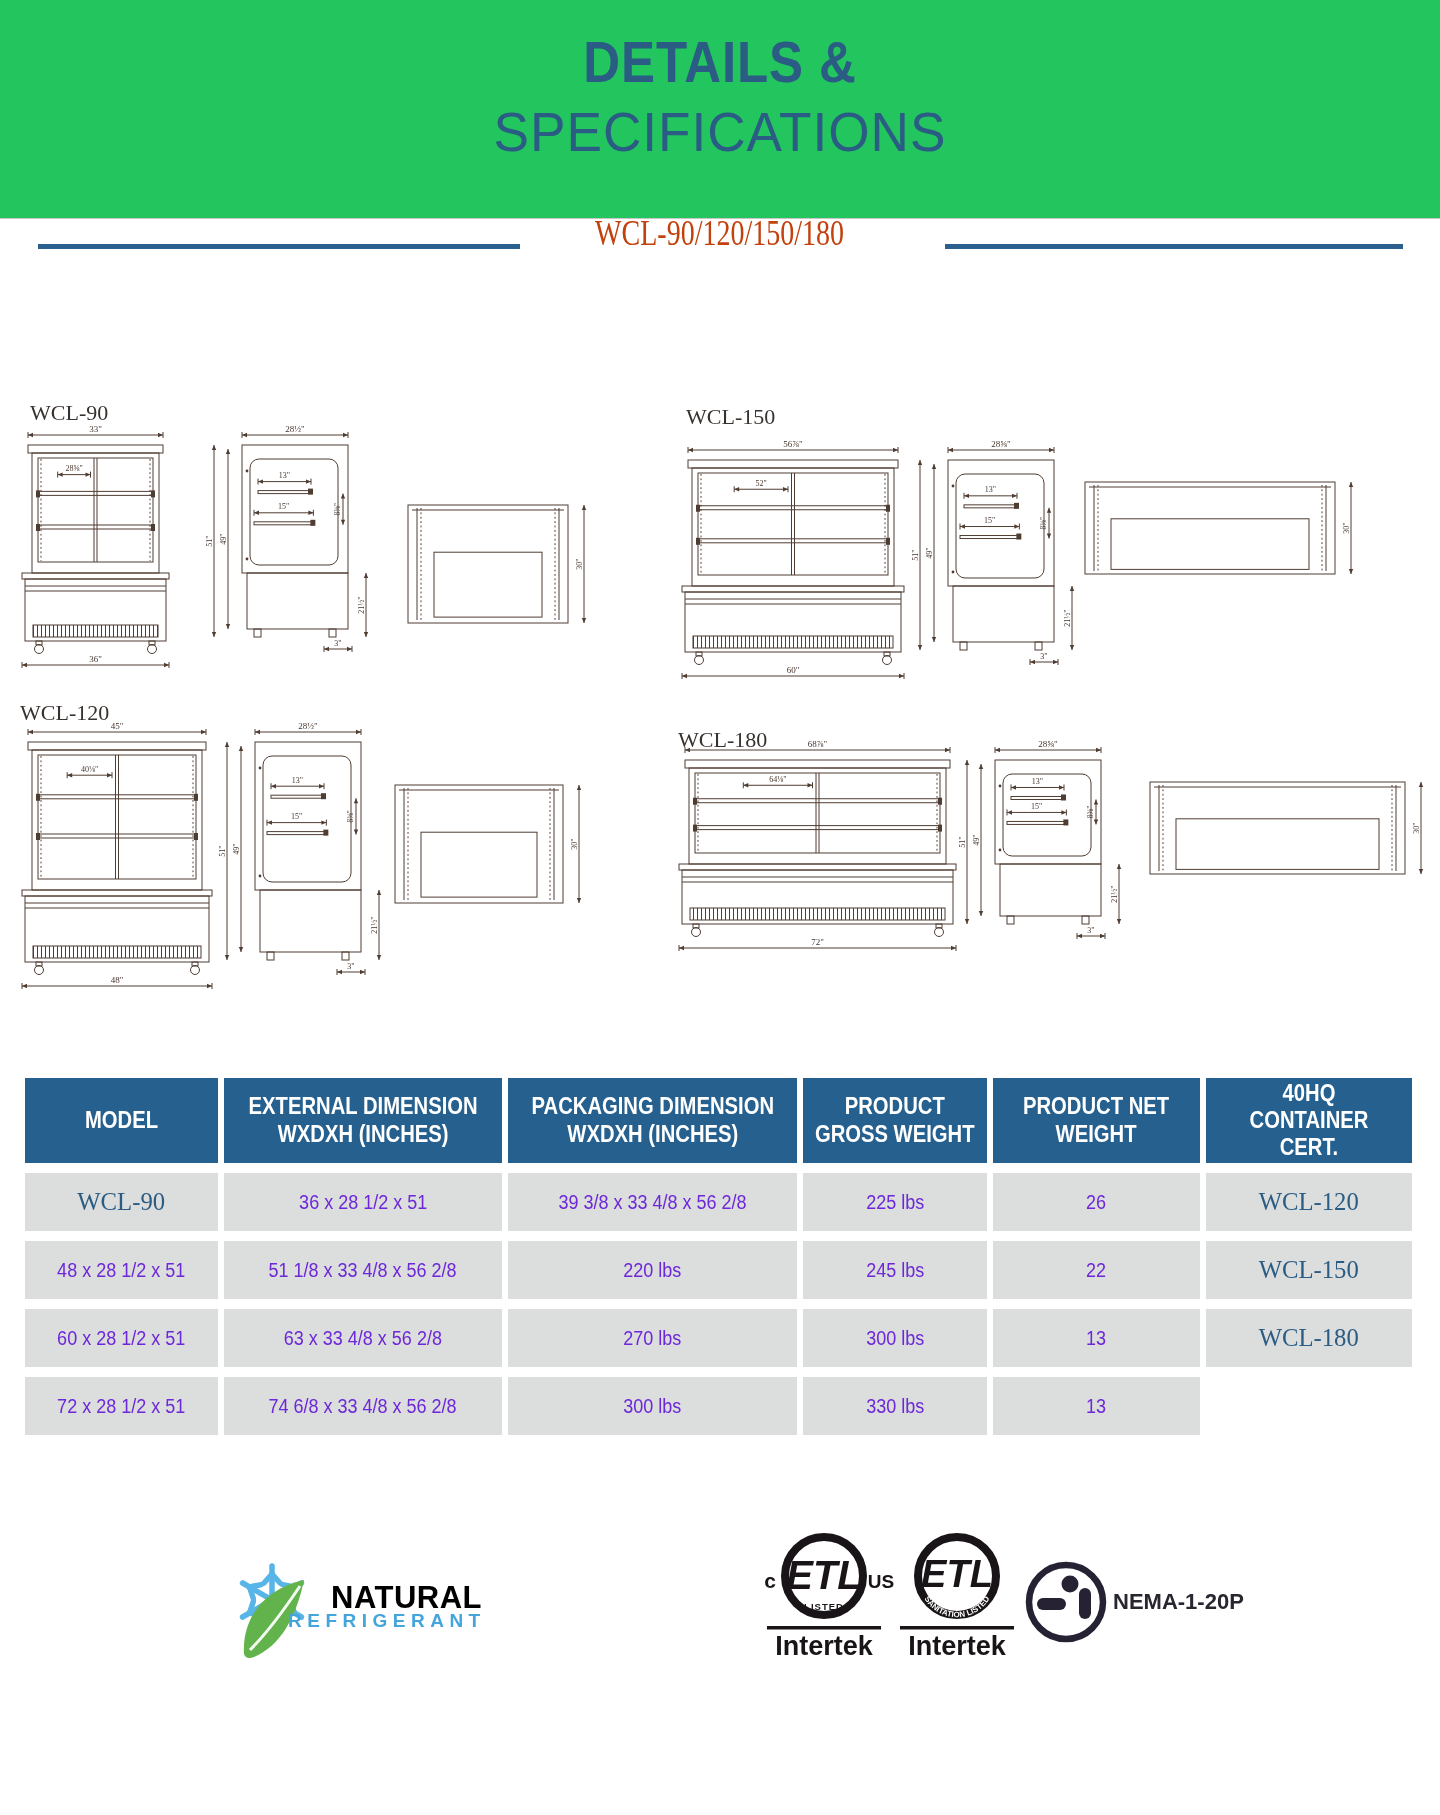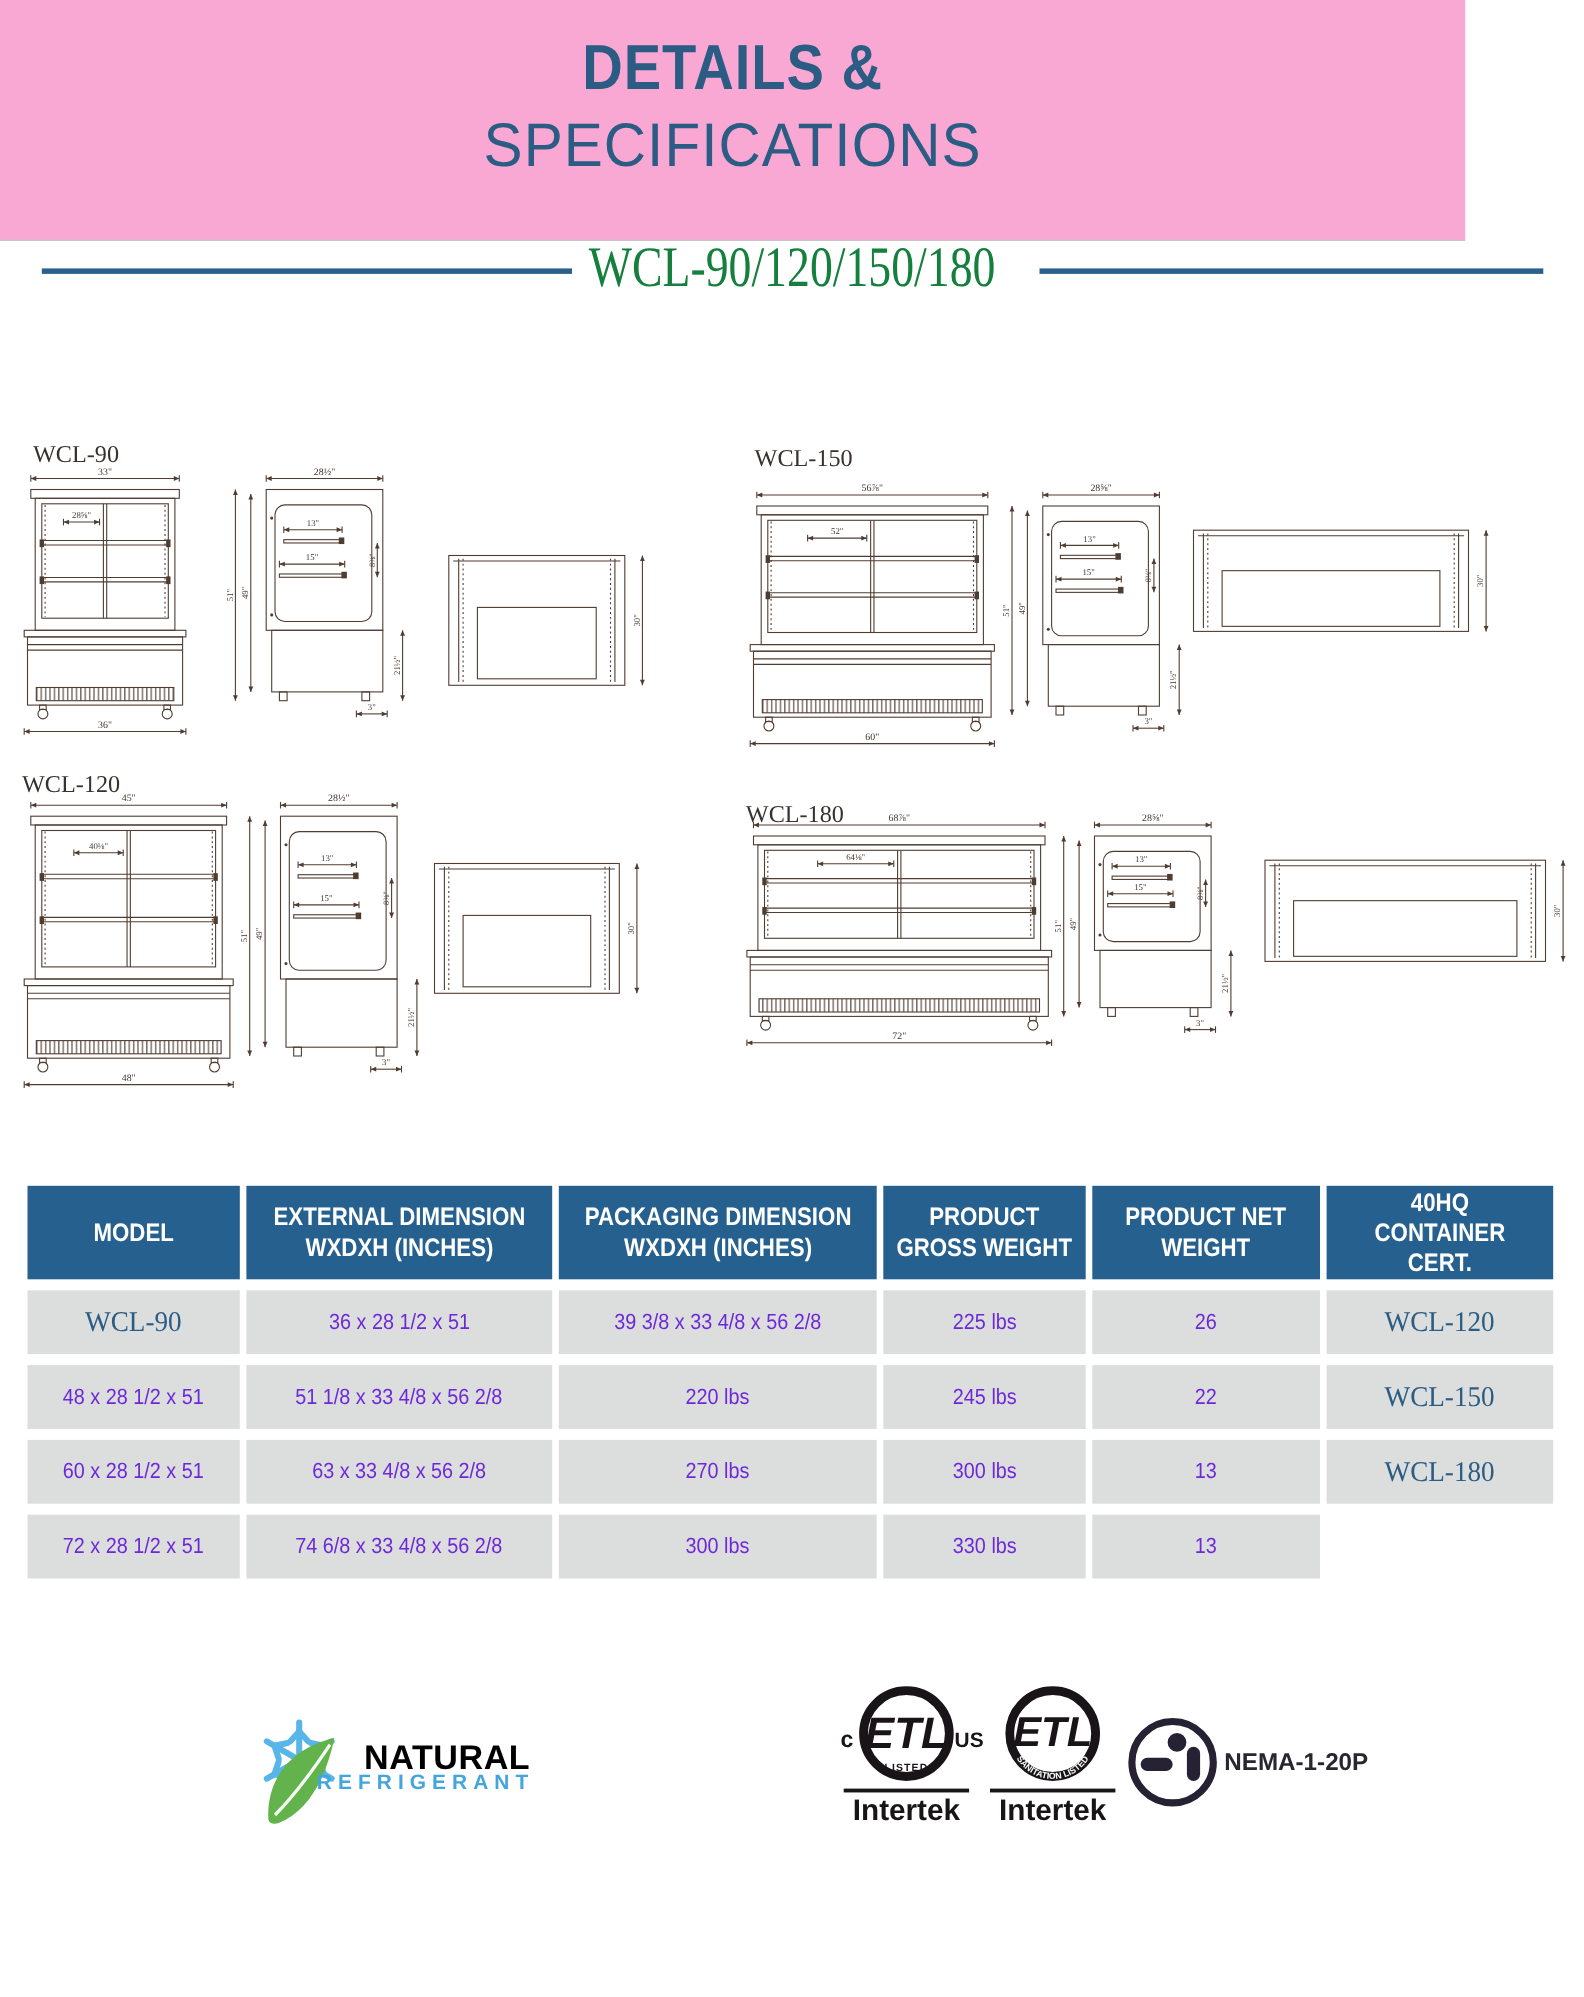--- a/index.html
+++ b/index.html
@@ -1,28 +1,28 @@
 <!DOCTYPE html>
 <html><head>
 <meta charset="utf-8">
 <style>
   html,body{margin:0;padding:0}
   body{width:1440px;height:1815px;position:relative;background:#ffffff;
        font-family:"Liberation Sans",sans-serif;overflow:hidden}
 
   
-  .band{position:absolute;left:0;top:0;width:1332px;height:218px;background:#f9a8d4;
+  .band{position:absolute;left:0;top:0;width:1440px;height:218px;background:#22c55e;
         border-bottom:1px solid #c7c7c7}
   .title{position:absolute;top:28px;left:0;width:100%;text-align:center;color:#2b5c84}
   .t1{font-size:58px;font-weight:700;transform:scaleX(.88);letter-spacing:1px}
   .t2{font-size:56px;font-weight:400;transform:scaleX(.95);margin-top:4px;letter-spacing:1px}
 
   
   .subtitle{position:absolute;top:214px;left:0;width:100%;text-align:center;
-            font-family:"Liberation Serif",serif;font-size:52px;color:#15803d}
+            font-family:"Liberation Serif",serif;font-size:35px;color:#c2410c}
   .subtitle span{display:inline-block;transform:scaleX(.8)}
   .rule{position:absolute;height:5px;background:#2a5f8e;top:244px}
   .rule-l{left:38px;width:482px}
   .rule-r{left:945px;width:458px}
 
   
   #drawings{position:absolute;left:0;top:0}
   #drawings line,#drawings rect,#drawings circle{stroke:#503d32;fill:none;stroke-width:1}
   #drawings .ah{fill:#503d32;stroke:none}
   #drawings .fill{fill:#503d32;stroke:none}

